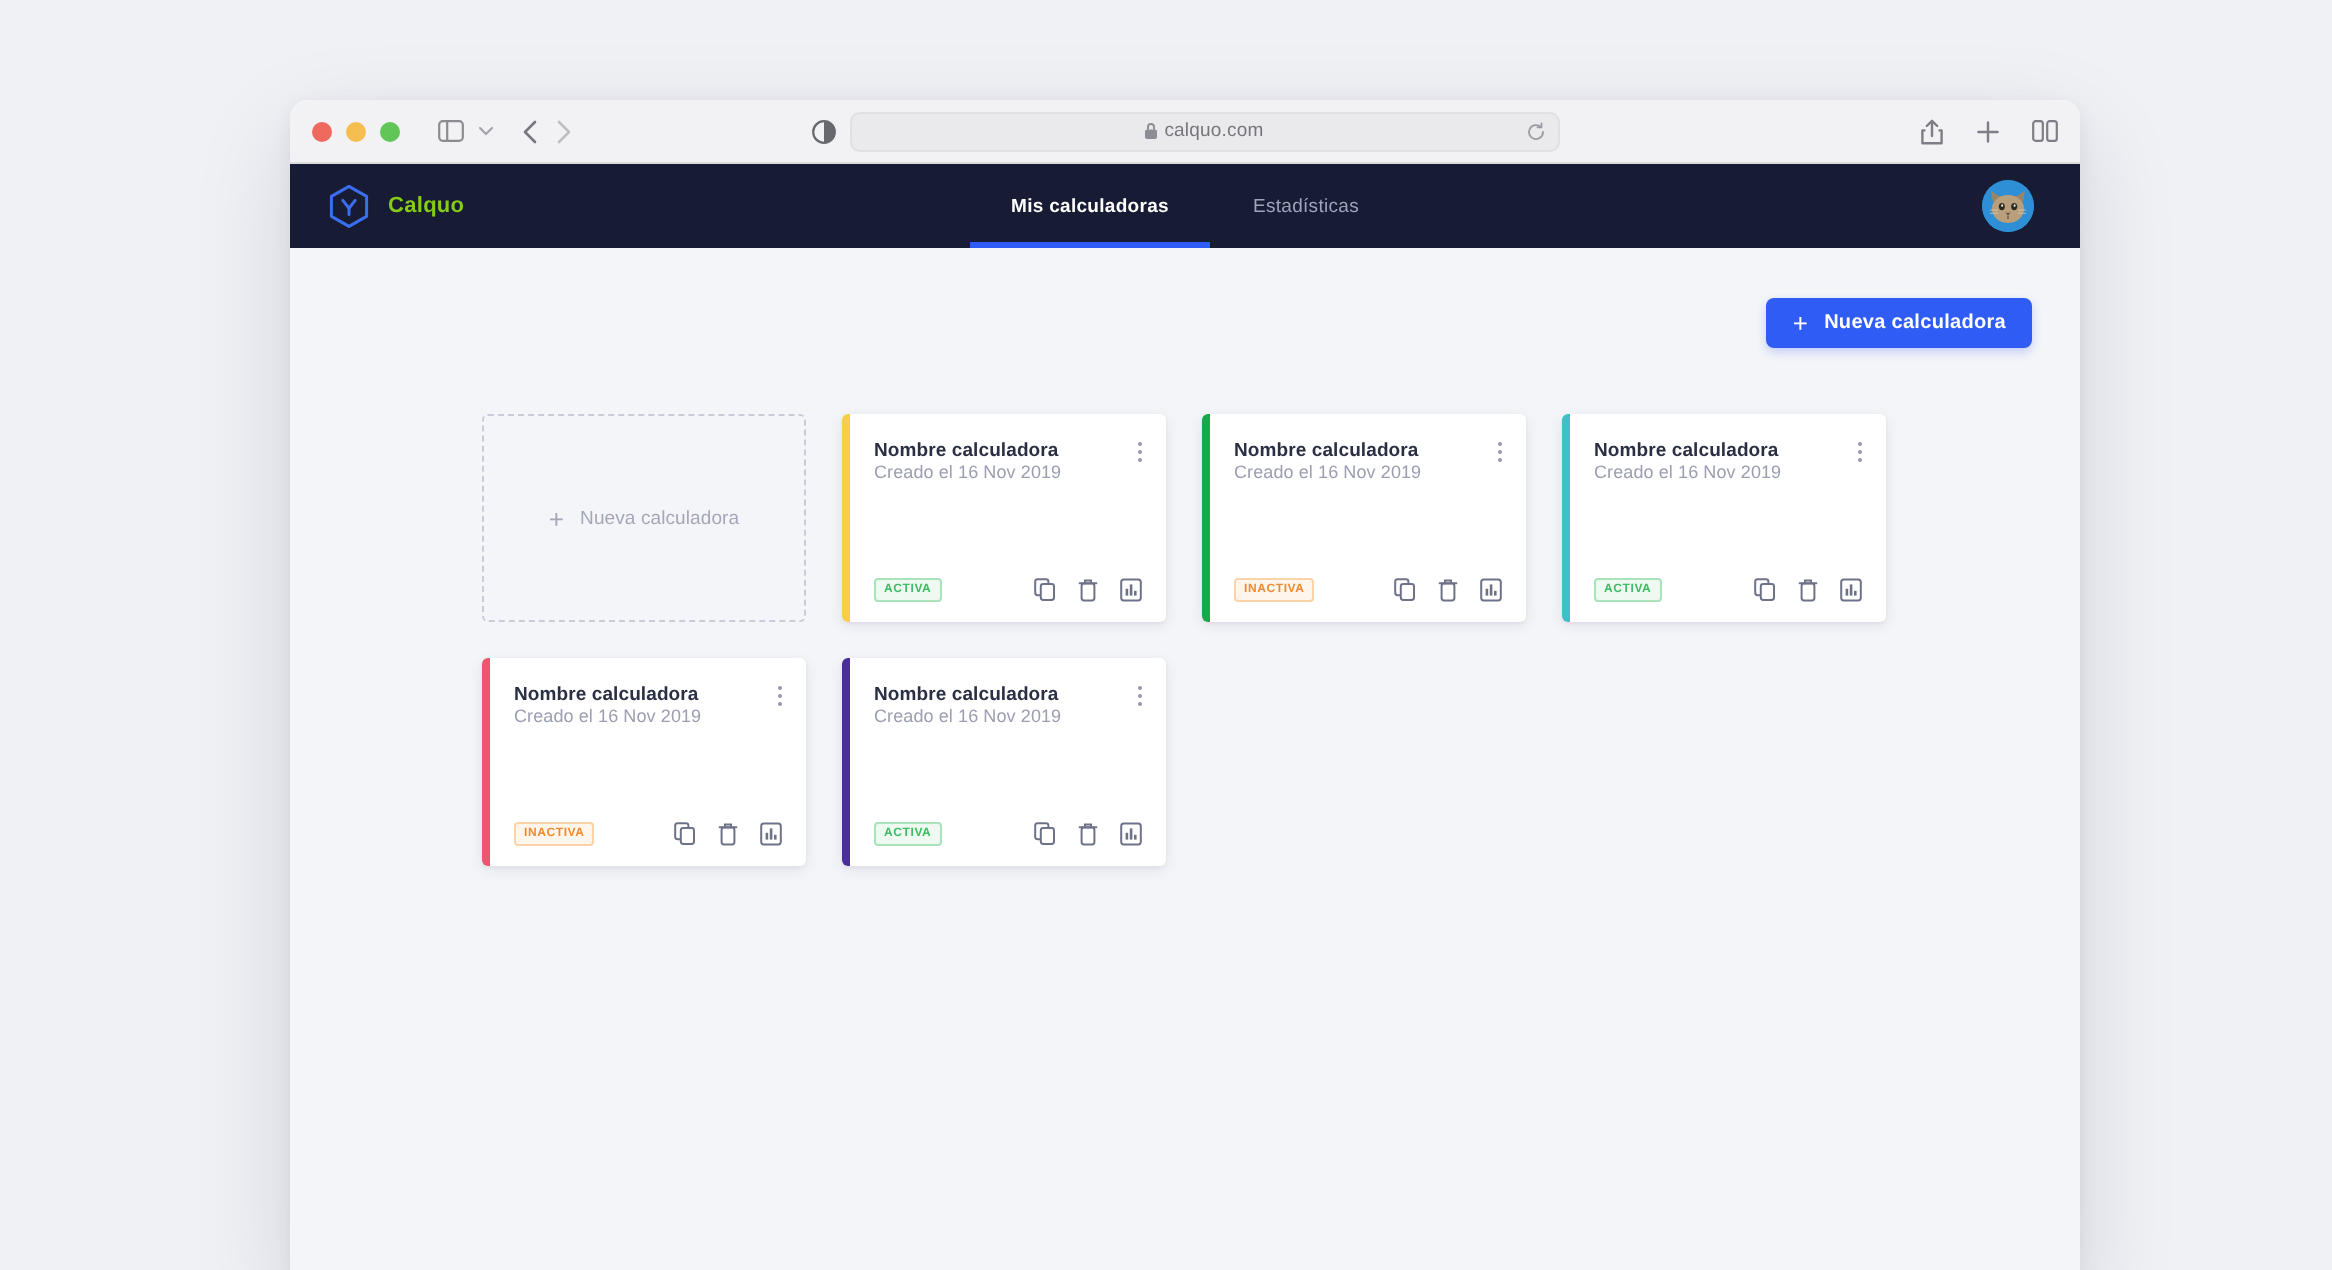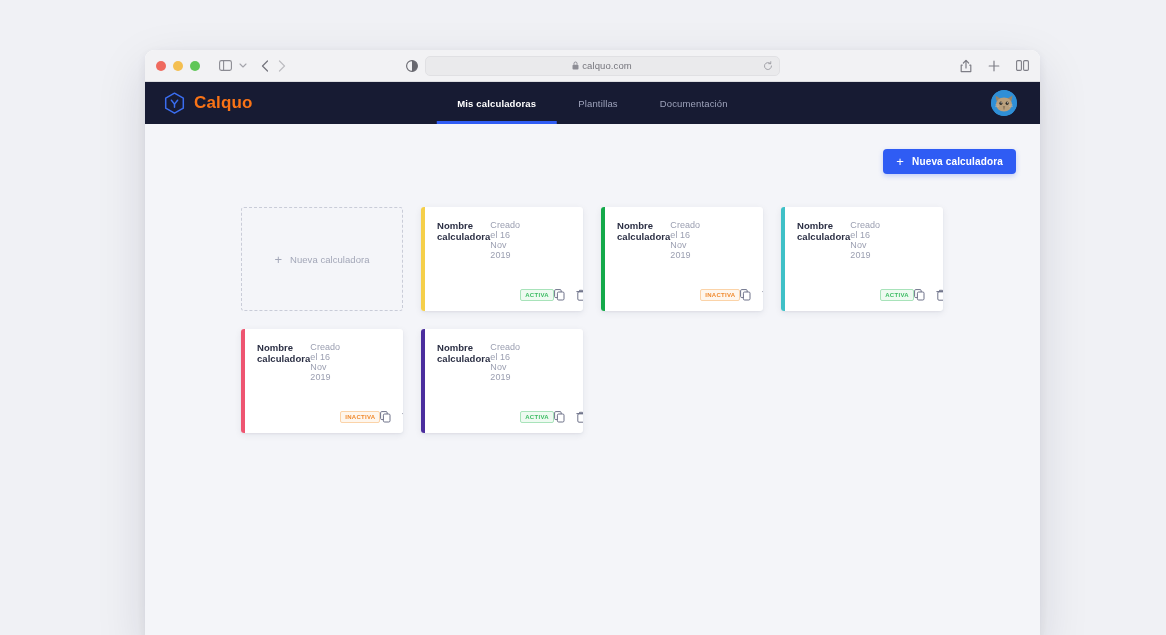--- a/index.html
+++ b/index.html
@@ -114,22 +114,22 @@
     height: 42px;
     background: #171b33;
     display: flex;
     align-items: center;
     padding: 0 23px 0 19px;
     position: relative;
   }
 
   .brand { display: flex; align-items: center; gap: 9px; }
   .brand-name {
-    color: #f97316;
-    font-size: 17px;
+    color: #84cc16;
+    font-size: 11px;
     font-weight: bold;
     letter-spacing: 0.15px;
   }
 
   .app-nav {
     position: absolute;
     left: 50%;
     transform: translateX(-50%);
     display: flex;
     align-items: flex-end;
@@ -222,21 +222,21 @@
     overflow: hidden;
     display: flex;
   }
 
   .card-accent { width: 4px; flex-shrink: 0; }
 
   .card-inner {
     flex: 1;
     padding: 13px 12px 10px 12px;
     display: flex;
-    flex-direction: row;
+    flex-direction: column;
     position: relative;
   }
 
   .card-title {
     font-size: 9.5px;
     font-weight: bold;
     color: #2b2f44;
     letter-spacing: 0.05px;
   }
   .card-sub {
@@ -416,24 +416,21 @@
         </svg>
       </span>
       <span class="brand-name">Calquo</span>
     </div>
 
     <nav class="app-nav">
       <div class="nav-item active">
         <span>Mis calculadoras</span>
       </div>
       <div class="nav-item">
-        <span>Plantillas</span>
-      </div>
-      <div class="nav-item">
-        <span>Documentación</span>
+        <span>Estadísticas</span>
       </div>
     </nav>
 
     <div class="avatar">
       <svg width="26" height="26" viewBox="0 0 26 26">
         <circle cx="13" cy="13" r="13" fill="#2f8fd6"></circle>
         <g transform="translate(3.5,4)">
           <path d="M2 7L1 1.5L5 4h9l4-2.5L17 7z" fill="#9a8568"></path>
           <ellipse cx="9.5" cy="10.5" rx="8" ry="7" fill="#b99f7c"></ellipse>
           <ellipse cx="6.4" cy="9.3" rx="1.5" ry="1.8" fill="#2d2a26"></ellipse>

